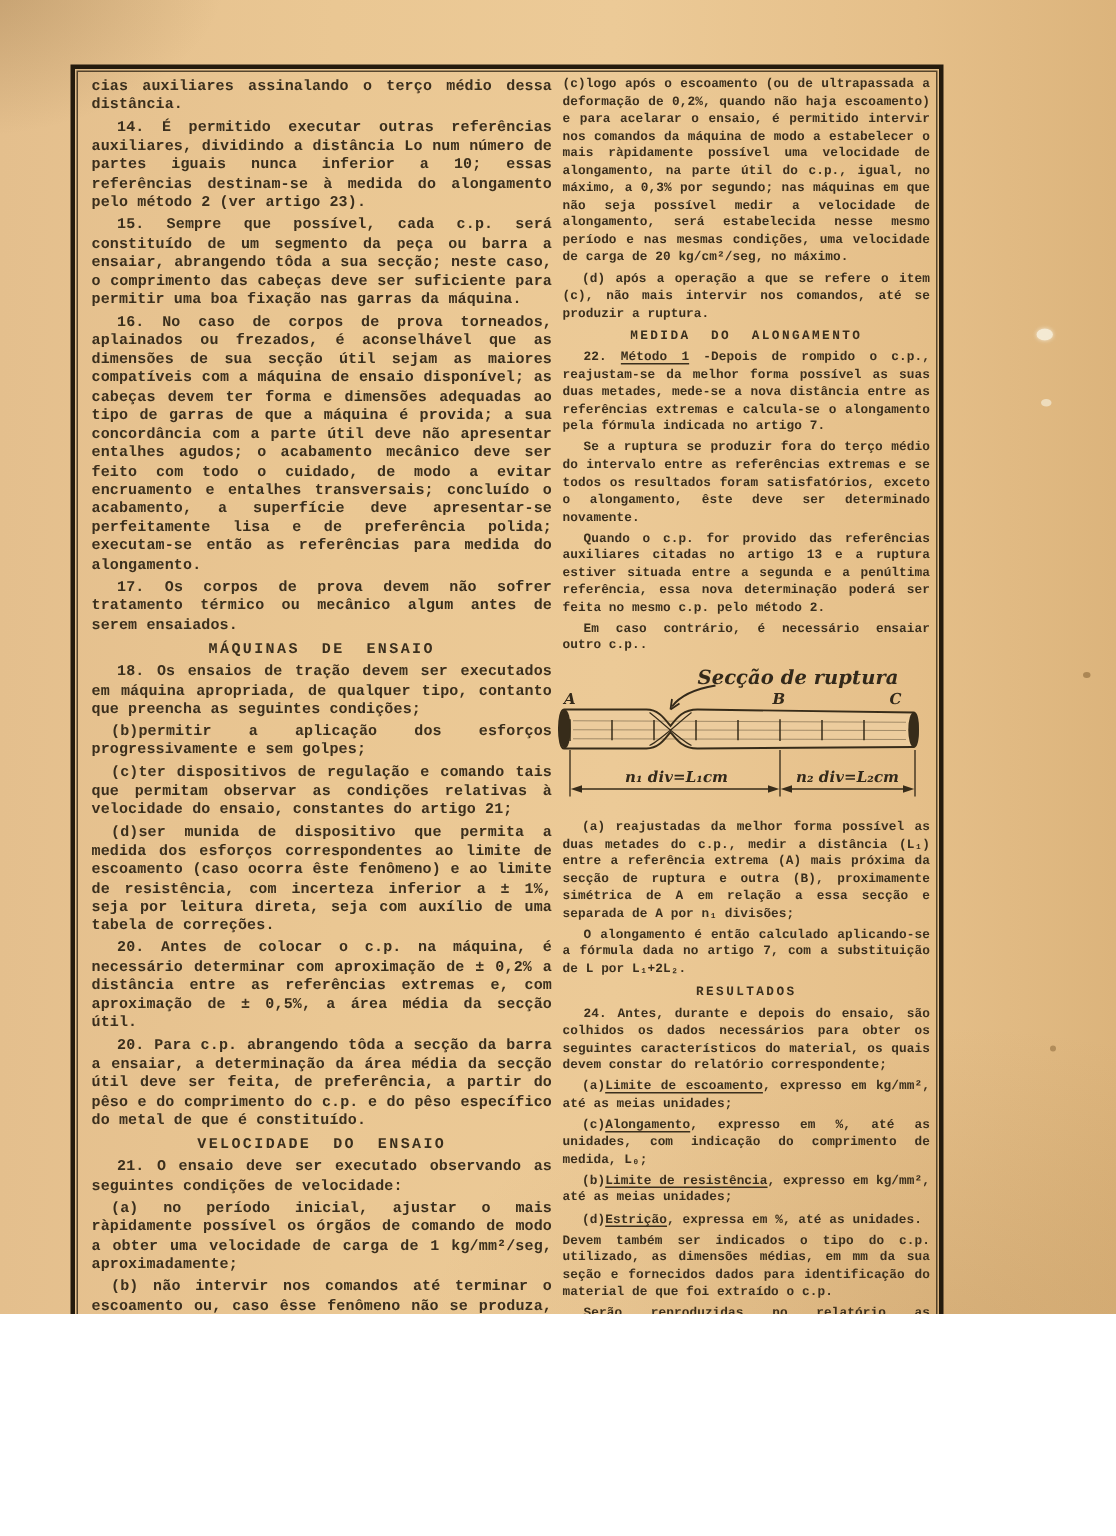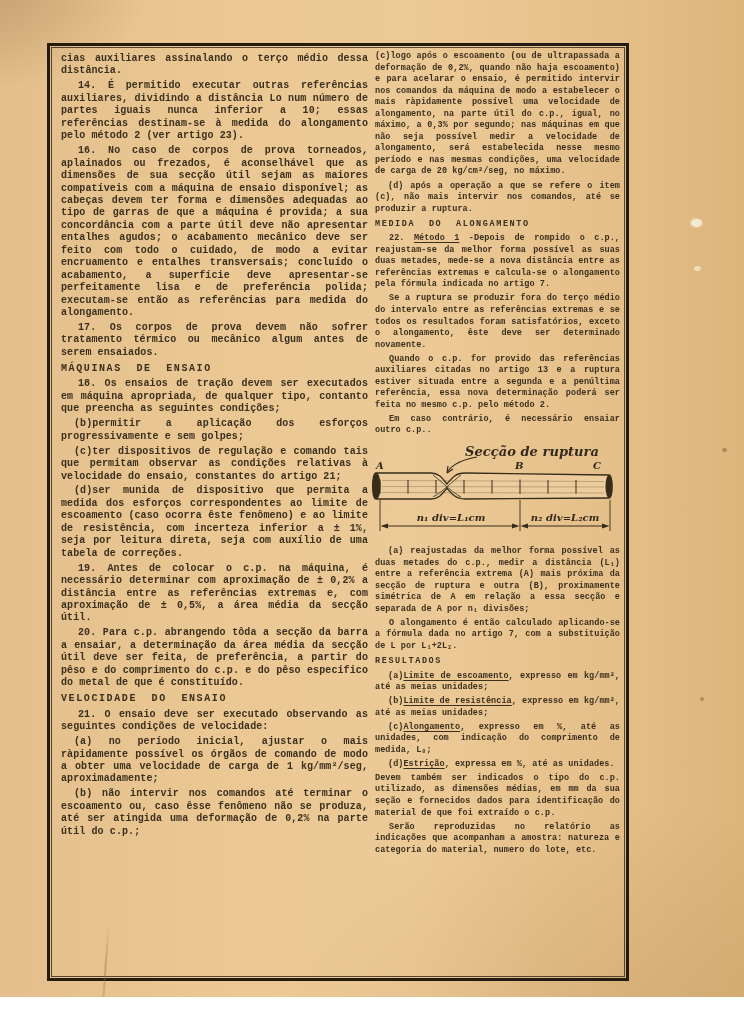--- a/index.html
+++ b/index.html
@@ -1,18 +1,18 @@
 <!DOCTYPE html>
 <html><head>
 <meta charset="utf-8">
 <style>
   html,body{margin:0;padding:0;}
   .page{
     position:relative;
-    width:744px;height:997px;
+    width:744px;height:876px;
     overflow:hidden;
     background:
       radial-gradient(ellipse 260px 160px at -30px -20px, rgba(108,74,32,.30), rgba(108,74,32,0) 70%),
       radial-gradient(ellipse 500px 300px at 85% 102%, rgba(150,105,50,.18), rgba(150,105,50,0) 70%),
       linear-gradient(90deg,#e4bf8d 0%,#eac793 30%,#ecca97 55%,#e5bf89 82%,#dcb47c 100%);
     font-family:"Liberation Mono","DejaVu Sans Mono",monospace;
     color:#3b2f1d;
   }
   .stain{position:absolute;border-radius:50%;pointer-events:none;}
   .stain.white-1{left:691px;top:219px;width:11px;height:8px;background:rgba(248,242,226,.85);box-shadow:0 0 3px rgba(248,242,226,.8);}
@@ -34,21 +34,21 @@
   }
   .col{position:absolute;text-align:justify;font-weight:700;}
   .col p{margin:0 0 2.5px 0;}
   .col-left{left:61px;top:53px;width:307px;font-size:10px;line-height:12.45px;letter-spacing:.1px;}
   .col-right{left:375px;top:51px;width:245px;font-size:8.5px;line-height:11.55px;letter-spacing:.05px;}
   .col .body{text-indent:17px;}
   .col .item{text-indent:13px;}
   .col .cont{text-indent:0;}
   .col-right .body{text-indent:14px;}
   .heading{
-    text-align:left;text-indent:0;
+    text-align:center;text-indent:0;
     letter-spacing:1.6px;word-spacing:7px;
     margin:3.5px 0 3px 0;
   }
   .col u{text-decoration-thickness:1px;text-underline-offset:1.5px;}
   .figure-wrap{margin:3px 0 3px -8px;}
   .fig-caption{font-family:"DejaVu Serif","Liberation Serif",serif;font-style:italic;font-weight:700;}
   .fig-label{font-family:"DejaVu Serif","Liberation Serif",serif;font-style:italic;font-weight:700;}
 </style>
 </head>
 <body>
@@ -59,28 +59,29 @@
 
   <div class="stain white-1"></div>
   <div class="stain white-2"></div>
   <div class="stain dark-1"></div>
   <div class="stain dark-2"></div>
   <div class="crease"></div>
 
   <div class="col col-left" id="col-left">
       <p class="cont">cias auxiliares assinalando o terço médio dessa distância.</p>
       <p class="body">14. É permitido executar outras referências auxiliares, dividindo a distância Lo num número de partes iguais nunca inferior a 10; essas referências destinam-se à medida do alongamento pelo método 2 (ver artigo 23).</p>
+      <p class="body">15. Sempre que possível, cada c.p. será constituído de um segmento da peça ou barra a ensaiar, abrangendo tôda a sua secção; neste caso, o comprimento das cabeças deve ser suficiente para permitir uma boa fixação nas garras da máquina.</p>
       <p class="body">16. No caso de corpos de prova torneados, aplainados ou frezados, é aconselhável que as dimensões de sua secção útil sejam as maiores compatíveis com a máquina de ensaio disponível; as cabeças devem ter forma e dimensões adequadas ao tipo de garras de que a máquina é provida; a sua concordância com a parte útil deve não apresentar entalhes agudos; o acabamento mecânico deve ser feito com todo o cuidado, de modo a evitar encruamento e entalhes transversais; concluído o acabamento, a superfície deve apresentar-se perfeitamente lisa e de preferência polida; executam-se então as referências para medida do alongamento.</p>
       <p class="body">17. Os corpos de prova devem não sofrer tratamento térmico ou mecânico algum antes de serem ensaiados.</p>
       <div class="heading">MÁQUINAS DE ENSAIO</div>
       <p class="body">18. Os ensaios de tração devem ser executados em máquina apropriada, de qualquer tipo, contanto que preencha as seguintes condições;</p>
       <p class="item">(b)permitir a aplicação dos esforços progressivamente e sem golpes;</p>
       <p class="item">(c)ter dispositivos de regulação e comando tais que permitam observar as condições relativas à velocidade do ensaio, constantes do artigo 21;</p>
       <p class="item">(d)ser munida de dispositivo que permita a medida dos esforços correspondentes ao limite de escoamento (caso ocorra êste fenômeno) e ao limite de resistência, com incerteza inferior a ± 1%, seja por leitura direta, seja com auxílio de uma tabela de correções.</p>
-      <p class="body">19. Antes de colocar o c.p. na máquina, é necessário determinar com aproximação de ± 0,2% a distância entre as referências extremas e, com aproximação de ± 0,5%, a área média da secção útil.</p>
+      <p class="body">20. Antes de colocar o c.p. na máquina, é necessário determinar com aproximação de ± 0,2% a distância entre as referências extremas e, com aproximação de ± 0,5%, a área média da secção útil.</p>
       <p class="body">20. Para c.p. abrangendo tôda a secção da barra a ensaiar, a determinação da área média da secção útil deve ser feita, de preferência, a partir do pêso e do comprimento do c.p. e do pêso específico do metal de que é constituído.</p>
       <div class="heading">VELOCIDADE DO ENSAIO</div>
       <p class="body">21. O ensaio deve ser executado observando as seguintes condições de velocidade:</p>
       <p class="item">(a) no período inicial, ajustar o mais ràpidamente possível os órgãos de comando de modo a obter uma velocidade de carga de 1 kg/mm²/seg, aproximadamente;</p>
       <p class="item">(b) não intervir nos comandos até terminar o escoamento ou, caso êsse fenômeno não se produza, até ser atingida uma deformação de 0,2% na parte útil do c.p.;</p>
     </div>
 
   <div class="col col-right">
     <div id="right-top">
         <p class="cont">(c)logo após o escoamento (ou de ultrapassada a deformação de 0,2%, quando não haja escoamento) e para acelarar o ensaio, é permitido intervir nos comandos da máquina de modo a estabelecer o mais ràpidamente possível uma velocidade de alongamento, na parte útil do c.p., igual, no máximo, a 0,3% por segundo; nas máquinas em que não seja possível medir a velocidade de alongamento, será estabelecida nesse mesmo período e nas mesmas condições, uma velocidade de carga de 20 kg/cm²/seg, no máximo.</p>
@@ -124,22 +125,23 @@
       <polygon points="242.5,83 235,80.5 235,85.5" fill="#372c1a"></polygon>
 
       <text class="fig-label" x="84" y="78" font-size="10" text-anchor="middle" fill="#33291a">n₁ div=L₁cm</text>
       <text class="fig-label" x="198" y="78" font-size="10" text-anchor="middle" fill="#33291a">n₂ div=L₂cm</text>
     </svg>
 
     <div id="right-bottom">
         <p class="item">(a) reajustadas da melhor forma possível as duas metades do c.p., medir a distância (L₁) entre a referência extrema (A) mais próxima da secção de ruptura e outra (B), proximamente simétrica de A em relação a essa secção e separada de A por n₁ divisões;</p>
         <p class="body">O alongamento é então calculado aplicando-se a fórmula dada no artigo 7, com a substituição de L por L₁+2L₂.</p>
         <div class="heading">RESULTADOS</div>
+        <p class="body">24. Antes, durante e depois do ensaio, são colhidos os dados necessários para obter os seguintes característicos do material, os quais devem constar do relatório correspondente;</p>
         <p class="item">(a)<u>Limite de escoamento</u>, expresso em kg/mm², até as meias unidades;</p>
+        <p class="item">(c)<u>Alongamento</u>, expresso em %, até as unidades, com indicação do comprimento de medida, L₀;</p>
         <p class="item">(b)<u>Limite de resistência</u>, expresso em kg/mm², até as meias unidades;</p>
-        <p class="item">(c)<u>Alongamento</u>, expresso em %, até as unidades, com indicação do comprimento de medida, L₀;</p>
         <p class="item">(d)<u>Estrição</u>, expressa em %, até as unidades.</p>
         <p class="cont">Devem também ser indicados o tipo do c.p. utilizado, as dimensões médias, em mm da sua seção e fornecidos dados para identificação do material de que foi extraído o c.p.</p>
         <p class="body">Serão reproduzidas no relatório as indicações que acompanham a amostra: natureza e categoria do material, numero do lote, etc.</p>
       </div>
   </div>
 
 </div>
 
 </body></html>

